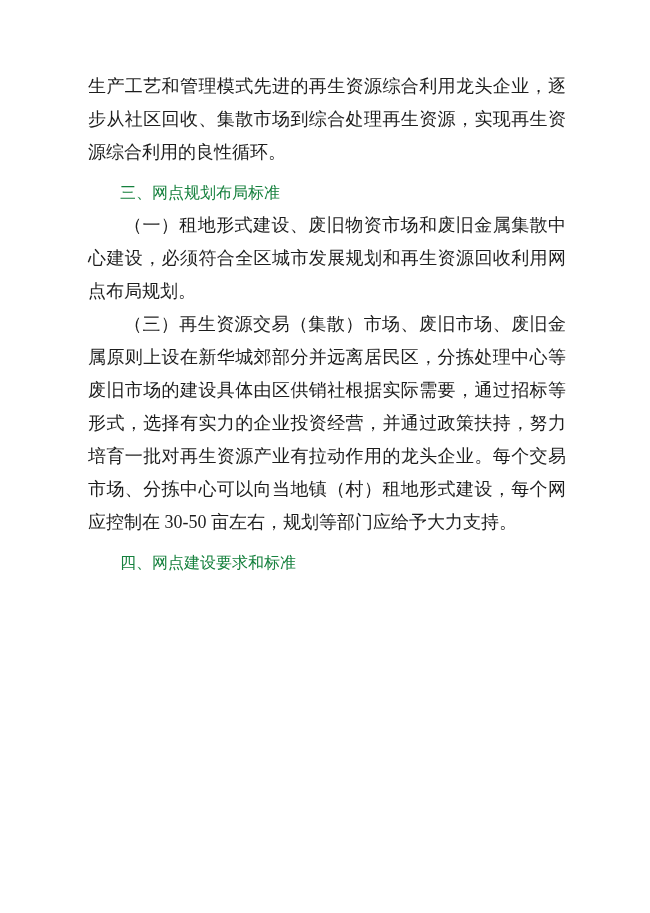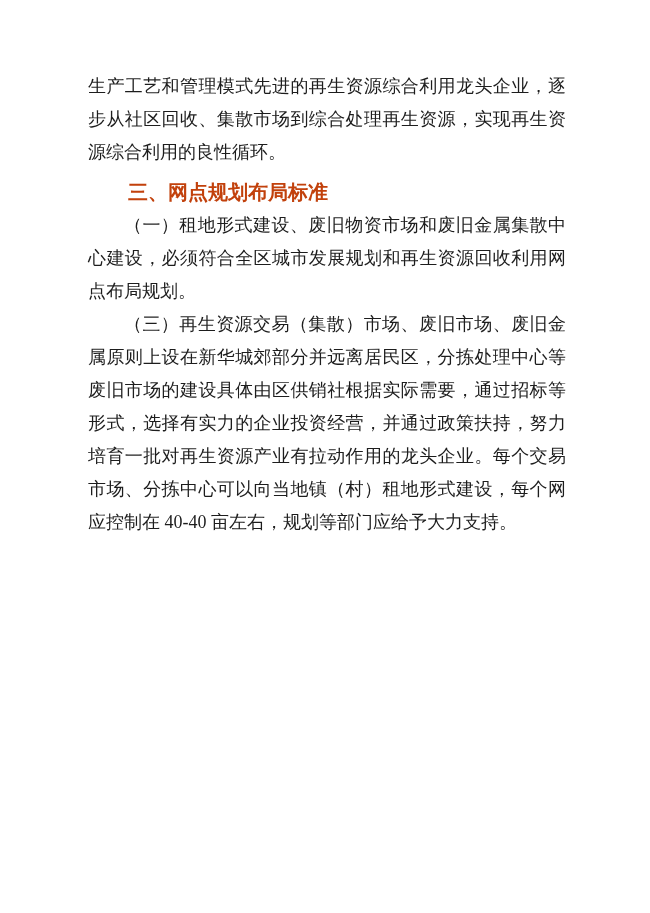--- a/index.html
+++ b/index.html
@@ -27,25 +27,25 @@
   }
   .para {
     margin: 0;
     text-indent: 2em;
   }
   .para.no-indent {
     text-indent: 0;
   }
   .heading {
     margin: 7px 0 0 0;
-    font-size: 20px;
+    font-size: 16px;
     line-height: 33px;
-    font-weight: 700;
+    font-weight: 400;
     text-indent: 2em;
-    color: #c2410c;
+    color: #15803d;
   }
   .page-number {
     position: absolute;
     top: 840px;
     left: 0;
     width: 650px;
     text-align: center;
     font-size: 12px;
     line-height: 14px;
     color: #242424;
@@ -61,19 +61,20 @@
   }
 </style>
 </head>
 <body>
 
 <div class="page">
   <div class="text-block">
     <p class="para no-indent">生产工艺和管理模式先进的再生资源综合利用龙头企业，逐步从社区回收、集散市场到综合处理再生资源，实现再生资源综合利用的良性循环。</p>
     <h3 class="heading">三、网点规划布局标准</h3>
     <p class="para">（一）租地形式建设、废旧物资市场和废旧金属集散中心建设，必须符合全区城市发展规划和再生资源回收利用网点布局规划。</p>
-    <p class="para">（三）再生资源交易（集散）市场、废旧市场、废旧金属原则上设在新华城郊部分并远离居民区，分拣处理中心等废旧市场的建设具体由区供销社根据实际需要，通过招标等形式，选择有实力的企业投资经营，并通过政策扶持，努力培育一批对再生资源产业有拉动作用的龙头企业。每个交易市场、分拣中心可以向当地镇（村）租地形式建设，每个网应控制在 40-40 亩左右，规划等部门应给予大力支持。</p>
+    <p class="para">（三）再生资源交易（集散）市场、废旧市场、废旧金属原则上设在新华城郊部分并远离居民区，分拣处理中心等废旧市场的建设具体由区供销社根据实际需要，通过招标等形式，选择有实力的企业投资经营，并通过政策扶持，努力培育一批对再生资源产业有拉动作用的龙头企业。每个交易市场、分拣中心可以向当地镇（村）租地形式建设，每个网应控制在 30-50 亩左右，规划等部门应给予大力支持。</p>
+    <h3 class="heading">四、网点建设要求和标准</h3>
   </div>
 
   <div class="page-number">4</div>
 
   <div class="footer-scan-line"></div>
 </div>
 
 </body></html>

